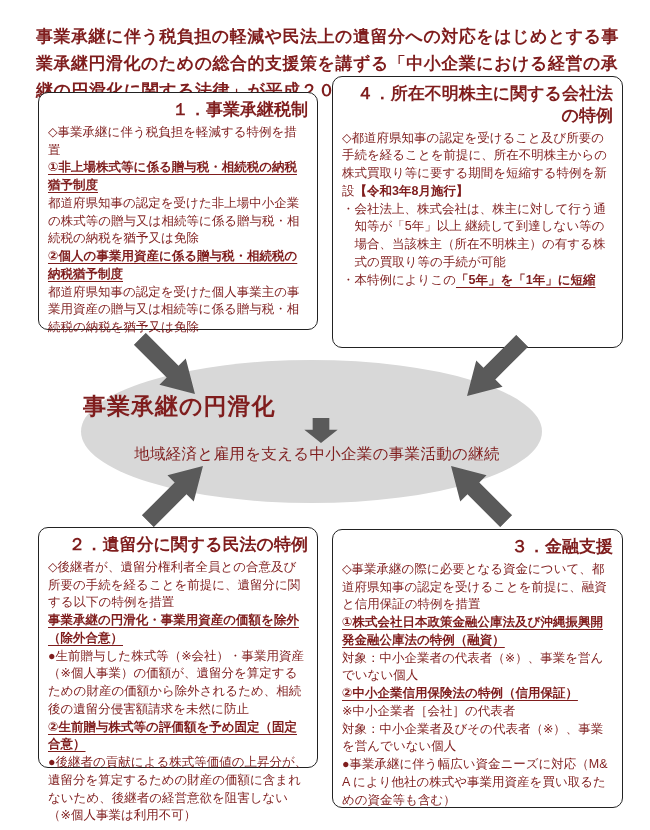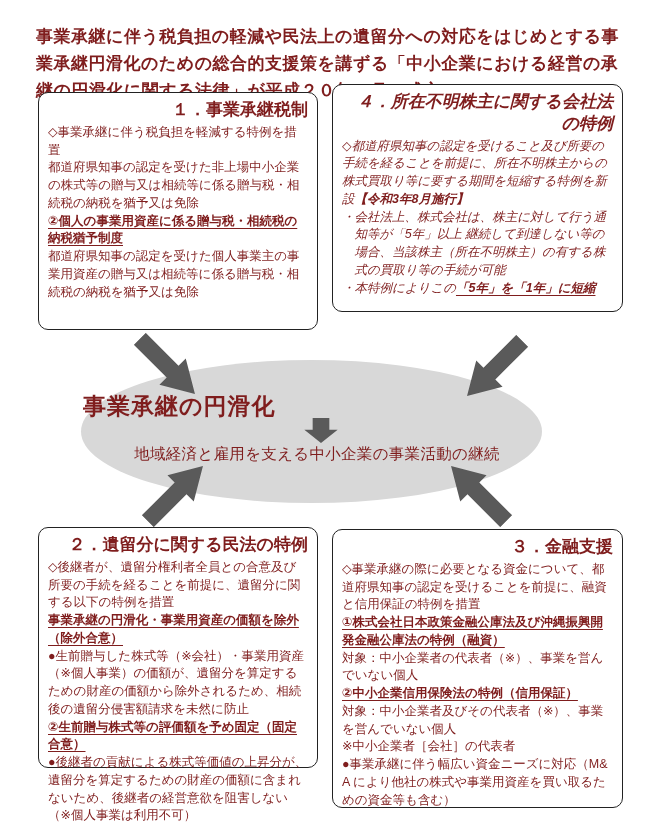--- a/index.html
+++ b/index.html
@@ -10,21 +10,21 @@
   .intro{
     position:absolute;left:36px;top:6px;width:586px;
     font-size:17px;font-weight:700;line-height:27px;letter-spacing:.5px;
     word-break:break-all;overflow-wrap:anywhere;
   }
   .box{
     position:absolute;box-sizing:border-box;border:1.6px solid #222222;border-radius:10px;
     padding:5px 9px 6px 9px;background:#ffffff;
   }
   .box-tax{left:38px;top:92px;width:280px;height:238px;}
-  .box-company{left:332px;top:84px;width:291px;height:228px;font-style:italic;}
+  .box-company{left:332px;top:76px;width:291px;height:272px;}
   .box-civil{left:38px;top:527px;width:280px;height:241px;}
   .box-finance{left:332px;top:529px;width:291px;height:279px;}
   .box-title{
     margin:1px 0 3px 0;font-size:17px;font-weight:700;line-height:1.28;
     padding-left:1.85em;text-indent:-1.85em;text-align:right;
   }
   .box p{
     margin:0;font-size:12.5px;line-height:1.42;word-break:break-all;overflow-wrap:anywhere;
   }
   .head,.emph{
@@ -55,20 +55,21 @@
 </head>
 <body>
 
 <div class="page">
 
   <p class="intro">事業承継に伴う税負担の軽減や民法上の遺留分への対応をはじめとする事業承継円滑化のための総合的支援策を講ずる「中小企業における経営の承継の円滑化に関する法律」が平成２０年５月に成立。</p>
 
   <section class="box box-tax">
     <h2 class="box-title">１．事業承継税制</h2>
     <p>◇事業承継に伴う税負担を軽減する特例を措置</p>
+    <p class="head">①非上場株式等に係る贈与税・相続税の納税猶予制度</p>
     <p>都道府県知事の認定を受けた非上場中小企業の株式等の贈与又は相続等に係る贈与税・相続税の納税を猶予又は免除</p>
     <p class="head">②個人の事業用資産に係る贈与税・相続税の納税猶予制度</p>
     <p>都道府県知事の認定を受けた個人事業主の事業用資産の贈与又は相続等に係る贈与税・相続税の納税を猶予又は免除</p>
   </section>
 
   <section class="box box-company">
     <h2 class="box-title">４．所在不明株主に関する会社法の特例</h2>
     <p><span>◇都道府県知事の認定を受けること及び所要の手続を経ることを前提に、所在不明株主からの株式買取り等に要する期間を短縮する特例を新設</span><span class="bold">【令和3年8月施行】</span></p>
     <p class="hang">・会社法上、株式会社は、株主に対して行う通知等が「5年」以上 継続して到達しない等の場合、当該株主（所在不明株主）の有する株式の買取り等の手続が可能</p>
     <p class="hang"><span>・本特例によりこの</span><span class="emph">「5年」を「1年」に短縮</span></p>
@@ -115,18 +116,18 @@
     <p class="head">②生前贈与株式等の評価額を予め固定（固定合意）</p>
     <p>●後継者の貢献による株式等価値の上昇分が、遺留分を算定するための財産の価額に含まれないため、後継者の経営意欲を阻害しない（※個人事業は利用不可）</p>
   </section>
 
   <section class="box box-finance">
     <h2 class="box-title">３．金融支援</h2>
     <p>◇事業承継の際に必要となる資金について、都道府県知事の認定を受けることを前提に、融資と信用保証の特例を措置</p>
     <p class="head">①株式会社日本政策金融公庫法及び沖縄振興開発金融公庫法の特例（融資）</p>
     <p>対象：中小企業者の代表者（※）、事業を営んでいない個人</p>
     <p class="head">②中小企業信用保険法の特例（信用保証）</p>
+    <p>※中小企業者［会社］の代表者</p>
     <p>対象：中小企業者及びその代表者（※）、事業を営んでいない個人</p>
-    <p>※中小企業者［会社］の代表者</p>
     <p>●事業承継に伴う幅広い資金ニーズに対応（M&amp;A により他社の株式や事業用資産を買い取るための資金等も含む）</p>
   </section>
 
 </div>
 
 </body></html>

